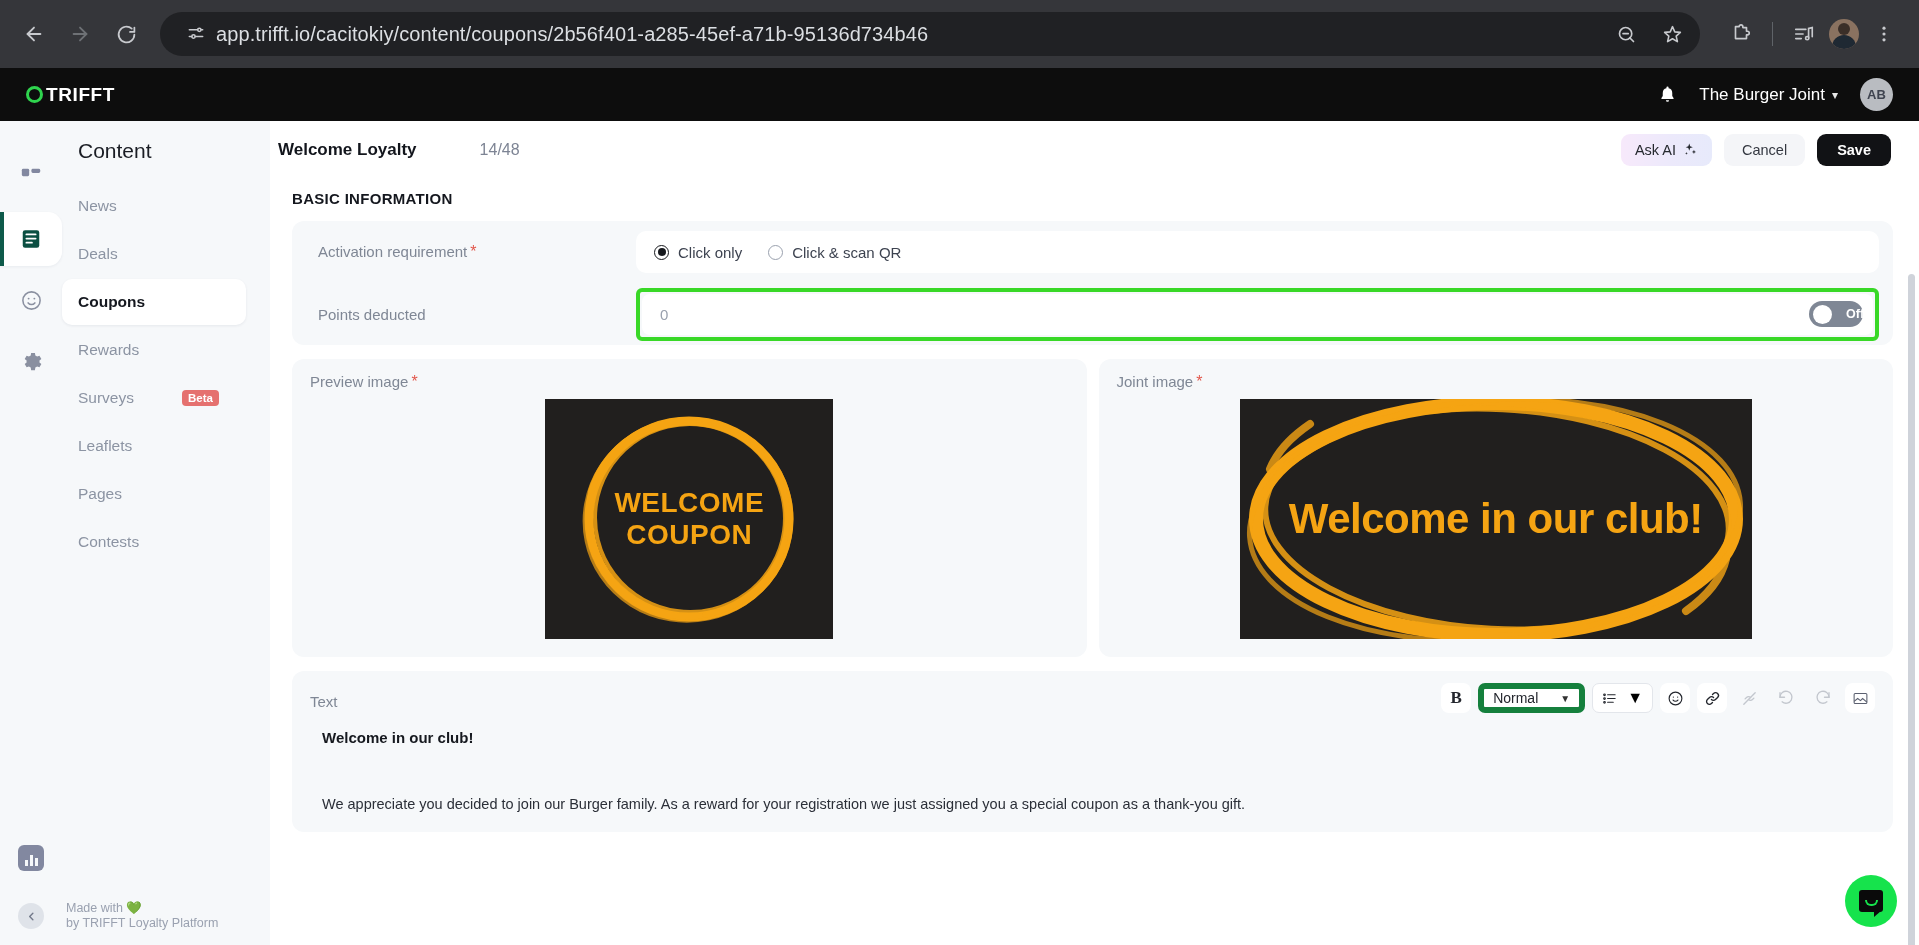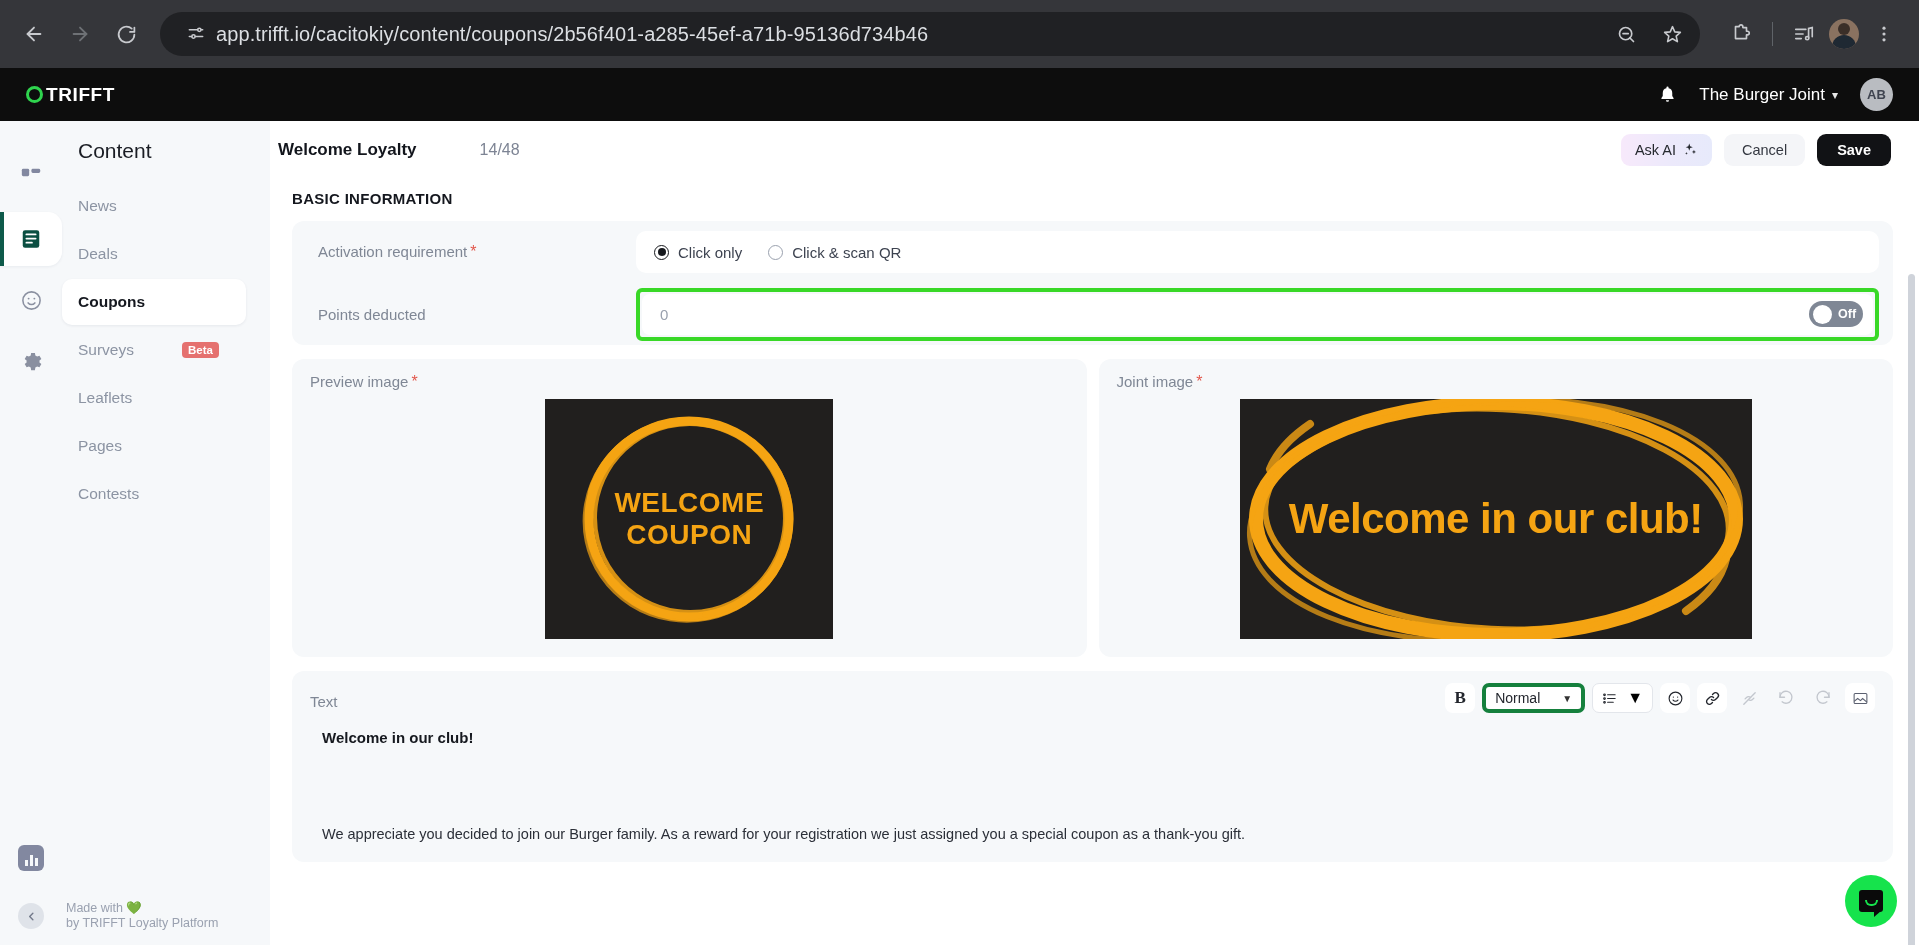--- a/index.html
+++ b/index.html
@@ -171,21 +171,21 @@
     border: 4px solid #39d827; border-radius: 6px;
     padding: 2px; margin: 4px 0;
   }
   .points-field {
     background:#ffffff; border-radius:8px; height:41px;
     display:flex; align-items:center; padding: 0 10px 0 18px;
   }
   .points-value { font-size:15px; color:#9aa1ae; flex:1; }
   .toggle {
     width:54px; height:26px; border-radius:14px; background:#7f8795;
-    display:flex; align-items:center; padding: 0 4px; gap:6px;
+    display:flex; align-items:center; padding: 0 4px; gap:14px;
   }
   .toggle-knob { width:19px; height:19px; border-radius:50%; background:#ffffff; flex-shrink:0; }
   .toggle-label { color:#ffffff; font-size:12.5px; font-weight:bold; }
 
   
   .images-row { display:flex; gap: 12px; margin: 14px 0 0 22px; }
   .img-card { background:#f6f8fa; border-radius:12px; flex:1; padding: 14px 18px 18px 18px; }
   .img-label { font-size:15px; color:#7f8795; margin-bottom: 8px; }
   .img-holder { display:flex; align-items:center; justify-content:center; }
 
@@ -212,31 +212,31 @@
   .editor-card { background:#f6f8fa; border-radius:12px; margin: 14px 0 0 22px; padding: 12px 18px 20px 18px; }
   .editor-head { display:flex; align-items:flex-start; }
   .editor-label { font-size:15px; color:#7f8795; padding-top:10px; }
   .toolbar { margin-left:auto; display:flex; align-items:center; gap:7px; }
   .tb-btn {
     height:30px; min-width:30px; border-radius:8px; background:#ffffff;
     display:flex; align-items:center; justify-content:center; color:#23262d; font-size:15px;
   }
   .tb-btn.dim { color:#c3c7ce; background:transparent; }
   .tb-select {
-    height:30px; background:#ffffff; border-radius:7px; border:4px solid #15803d;
+    height:30px; background:#ffffff; border-radius:7px; border:6px solid #15803d;
     display:flex; align-items:center; gap:22px; padding: 0 9px; font-size:14px; color:#23262d;
   }
   .tb-select .chev { font-size:10px; color:#333; }
   .tb-list {
     height:30px; background:#ffffff; border-radius:7px; border:1px solid #e3e6eb;
     display:flex; align-items:center; gap:10px; padding: 0 9px;
   }
   .editor-body { padding-top: 16px; }
   .editor-h { font-size:15px; font-weight:bold; color:#16191f; padding-left: 12px; }
-  .editor-p { font-size:14.5px; color:#2b2f38; padding-left: 12px; margin-top: 80px; }
+  .editor-p { font-size:14.5px; color:#2b2f38; padding-left: 12px; margin-top: 50px; }
 
   
   .scrollbar-track { position:absolute; right:2px; top:0; width:10px; height:100%; }
   .scrollbar-thumb {
     position:absolute; right:2px; top: 96px; width:7px; height: 680px;
     background:#cfd3da; border-radius:4px;
   }
 
   
   .chat-fab {
@@ -397,20 +397,23 @@
       <div class="nav-title">Content</div>
       <div class="nav-list">
         <div class="nav-item">
             <span>News</span>
           </div>
         <div class="nav-item">
             <span>Deals</span>
           </div>
         <div class="nav-item active">
             <span>Coupons</span>
+          </div>
+        <div class="nav-item">
+            <span>Rewards</span>
           </div>
         <div class="nav-item">
           <span>Surveys</span>
           <span class="beta-badge">Beta</span>
         </div>
         <div class="nav-item">
             <span>Leaflets</span>
           </div>
         <div class="nav-item">
             <span>Pages</span>

